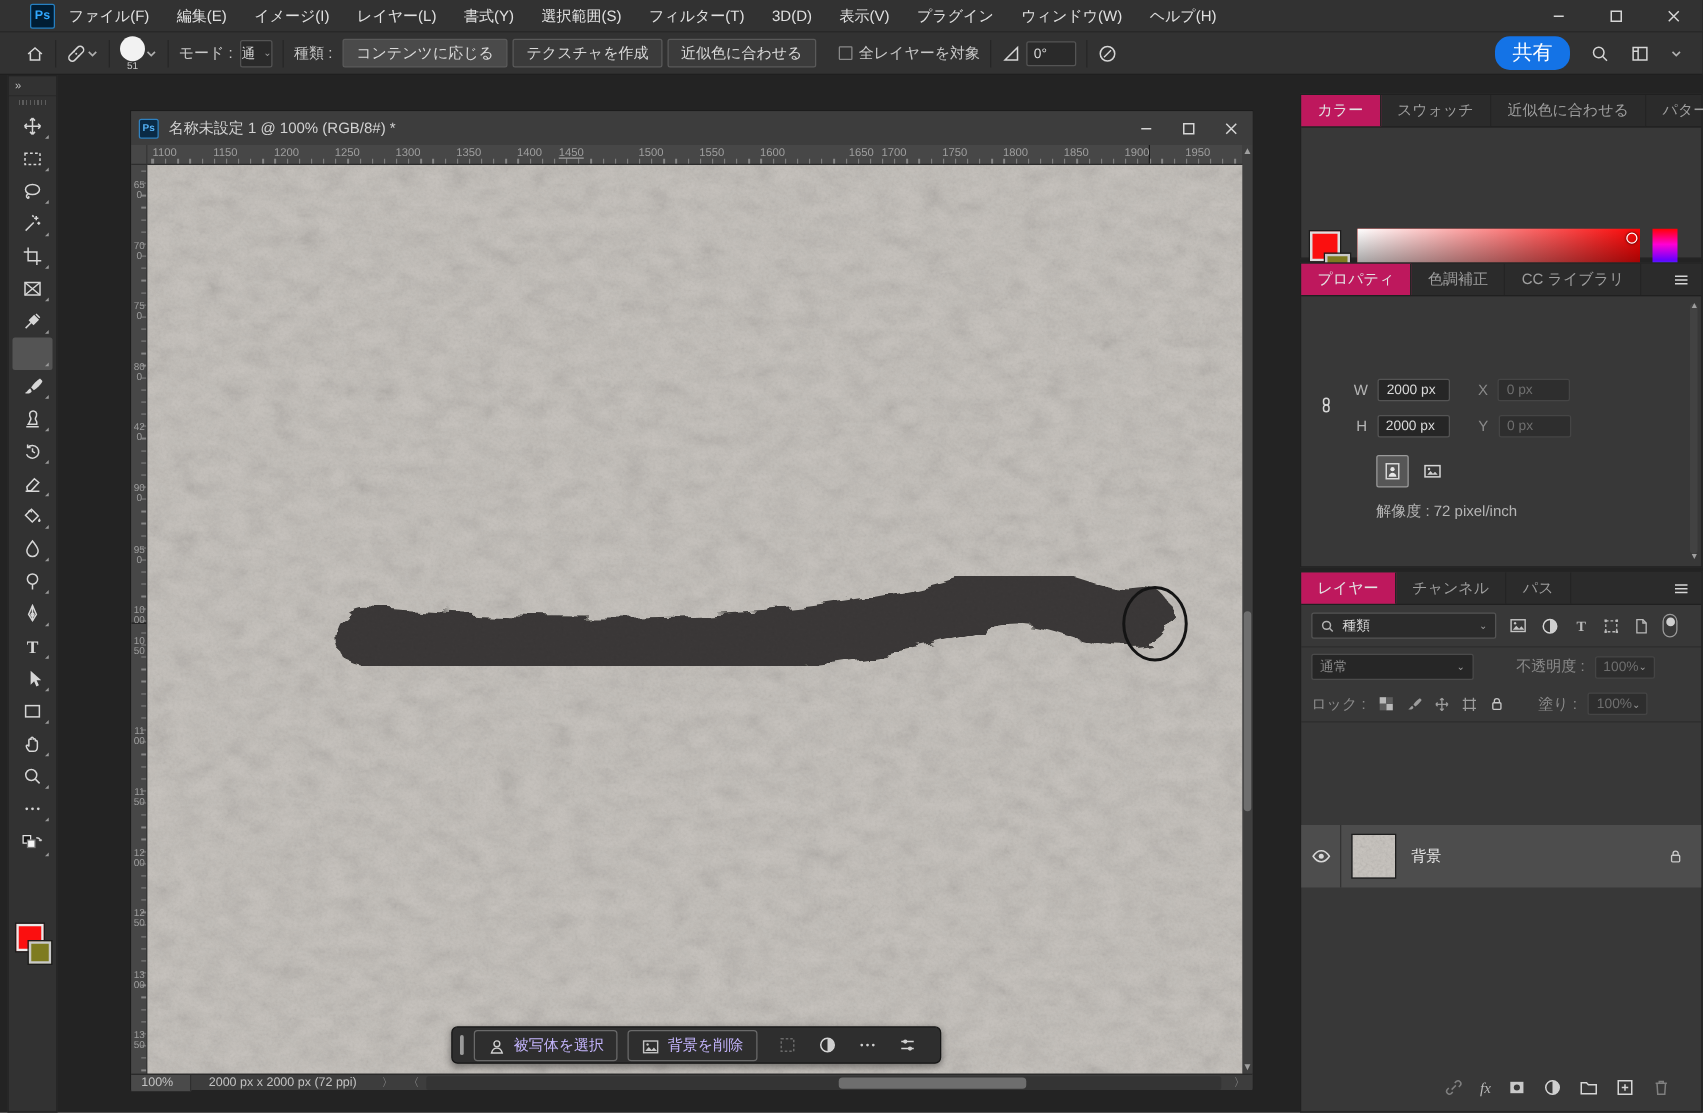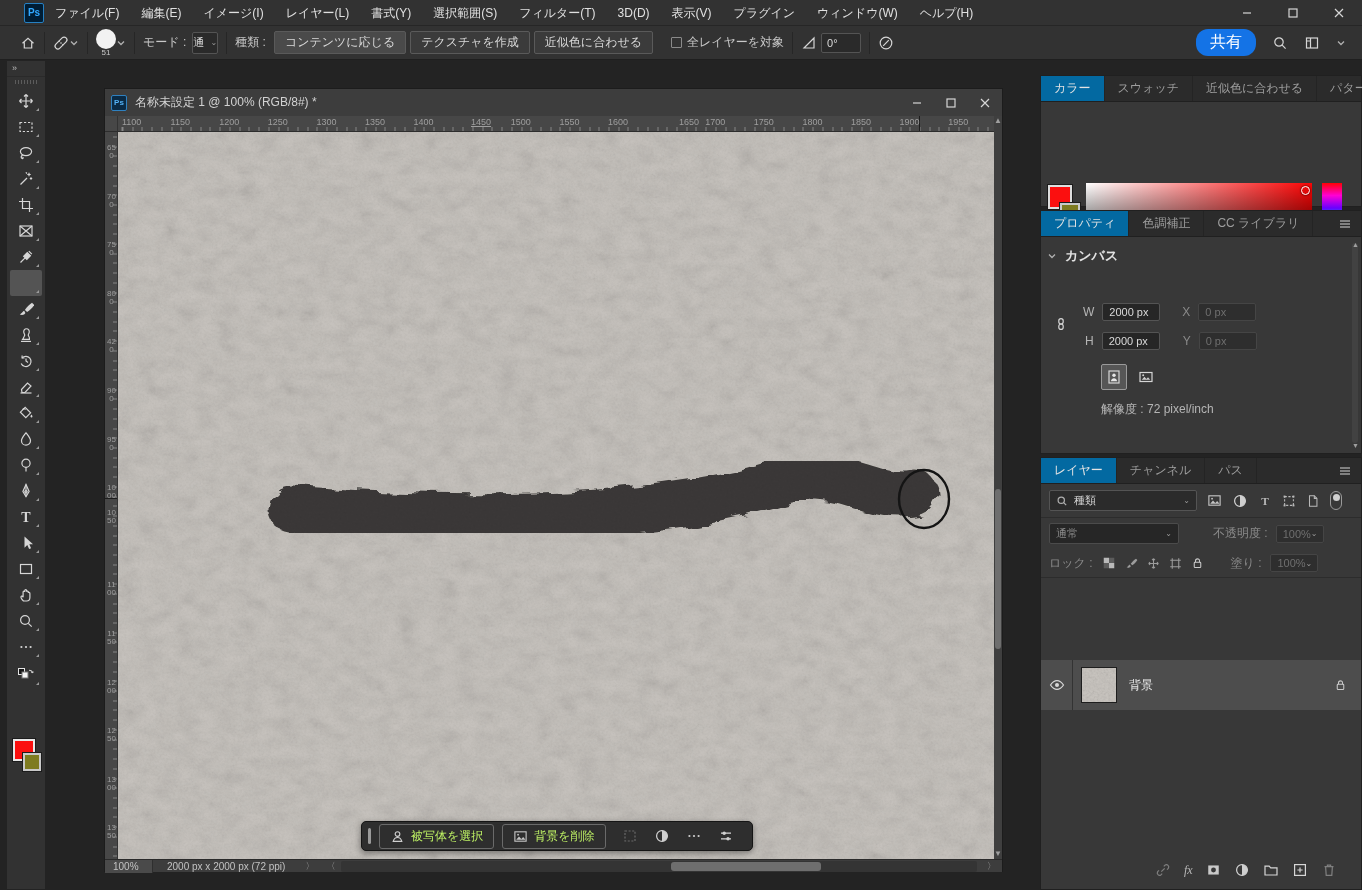--- a/index.html
+++ b/index.html
@@ -63,28 +63,28 @@
   #statusbar{left:0;top:770px;width:897px;height:13px;background:#3d3d3d;border-top:1px solid #2a2a2a;display:flex;align-items:center;font-size:10px;color:#c2c2c2;}
   #status-zoom{width:48px;height:13px;background:#4a4a4a;display:flex;align-items:center;padding-left:8px;border-right:1px solid #2f2f2f;}
   #status-info{padding:0 14px;white-space:nowrap;}
   .status-arrow{color:#9a9a9a;font-size:9px;padding:0 6px;}
   #hscroll{position:relative;flex:1;height:11px;background:#343434;margin-right:4px;border-radius:2px;}
   #hscroll .thumb{position:absolute;left:330px;top:1px;width:150px;height:9px;background:#6e6e6e;border-radius:3px;}
   
   #ctxbar{left:256px;top:732px;width:392px;height:30px;background:#2e2e2e;border:1px solid #151515;border-radius:5px;
     display:flex;align-items:center;box-shadow:0 2px 6px rgba(0,0,0,.4);}
   .ctx-handle{width:3px;height:16px;background:#9a9a9a;border-radius:2px;margin:0 8px 0 6px;}
-  .ctx-btn{display:flex;align-items:center;gap:6px;border:1px solid #6a6a6a;border-radius:3px;color:#bef264;
+  .ctx-btn{display:flex;align-items:flex-end;gap:6px;border:1px solid #6a6a6a;border-radius:3px;color:#c4b5fd;
     font-size:12px;padding:3px 10px;margin-right:8px;white-space:nowrap;}
   .ctx-icn{width:24px;display:flex;justify-content:center;margin:0 4px;}
   
   .panel-group{position:absolute;left:1040px;width:322px;background:#383838;border:1px solid #202020;}
   .tabbar{height:26px;background:#2b2b2b;display:flex;align-items:stretch;border-bottom:1px solid #202020;}
   .tab{padding:0 13px;font-size:12px;color:#9e9e9e;display:flex;align-items:center;border-right:1px solid #242424;white-space:nowrap;}
-  .tab.active{background:#0369a1;color:#e3e3e3;}
+  .tab.active{background:#be185d;color:#e3e3e3;}
   .tab-menu{margin-left:auto;display:flex;align-items:center;padding-right:8px;}
   .field-label{color:#b5b5b5;font-size:12px;}
   .inp{background:#262626;border:1px solid #545454;border-radius:2px;color:#d9d9d9;font-size:11px;padding:2px 6px;}
   .inp.dis{color:#6f6f6f;border-color:#454545;background:#2e2e2e;}
   .muted{color:#8a8a8a;}
   .combo-chev{color:#9a9a9a;font-size:8px;margin-left:auto;}
   
   #color-field{left:1086px;top:183px;width:226px;height:78px;
     background:linear-gradient(to bottom,rgba(0,0,0,0) 0%,#000 100%),linear-gradient(to right,#fff 0%,rgba(255,255,255,0) 100%),#fa0505;}
   #color-ring{left:1301px;top:186px;width:9px;height:9px;border:1.5px solid #fff;border-radius:50%;box-shadow:0 0 2px #000;}
@@ -400,21 +400,21 @@
   <div id="hruler" class="abs">
     <div class="minor"></div>
       <div id="hruler-mark" style="left: 801px;"></div>
   <span class="hrl" style="left: 4px;">1100</span>
       <span class="hrl" style="left: 52.6px;">1150</span>
       <span class="hrl" style="left: 101.2px;">1200</span>
       <span class="hrl" style="left: 149.8px;">1250</span>
       <span class="hrl" style="left: 198.4px;">1300</span>
       <span class="hrl" style="left: 247px;">1350</span>
       <span class="hrl" style="left: 295.6px;">1400</span>
-      <span class="hrl" style="left: 353px; text-decoration: underline;">1450</span>
+      <span class="hrl" style="left: 329px; text-decoration: underline;">1450</span>
       <span class="hrl" style="left: 392.8px;">1500</span>
       <span class="hrl" style="left: 441.4px;">1550</span>
       <span class="hrl" style="left: 490px;">1600</span>
       <span class="hrl" style="left: 561px;">1650</span>
       <span class="hrl" style="left: 587.2px;">1700</span>
       <span class="hrl" style="left: 635.8px;">1750</span>
       <span class="hrl" style="left: 684.4px;">1800</span>
       <span class="hrl" style="left: 733px;">1850</span>
       <span class="hrl" style="left: 781.6px;">1900</span>
       <span class="hrl" style="left: 830.2px;">1950</span>
@@ -560,28 +560,20 @@
   <div class="tabbar">
     <div class="tab active">プロパティ</div>
     <div class="tab">色調補正</div>
     <div class="tab">CC ライブラリ</div>
     <div class="tab-menu icn">
         <svg width="16" height="16" viewBox="0 0 16 16" fill="none" stroke="#d6d6d6" stroke-width="1.2">
           <path d="M3 5h10M3 8h10M3 11h10"></path>
         </svg>
       </div>
   </div>
-  <div style="display:flex;align-items:center;gap:8px;padding:10px 6px 4px 6px">
-    <span class="icn">
-        <svg width="10" height="10" viewBox="0 0 10 10" fill="none" stroke="#b0b0b0" stroke-width="1.3">
-          <path d="M2 3.5l3 3 3-3"></path>
-        </svg>
-      </span>
-    <span class="sec-title">カンバス</span>
-  </div>
   <span class="abs icn" style="left:12px;top:105px">
       <svg width="16" height="16" viewBox="0 0 16 16" fill="none" stroke="#d6d6d6" stroke-width="1.2">
         <rect x="5.8" y="2.6" width="4.4" height="5.4" rx="2.2"></rect>
         <rect x="5.8" y="8" width="4.4" height="5.4" rx="2.2"></rect>
       </svg>
     </span>
   <div class="abs" style="left:42px;top:92px;display:flex;align-items:center;gap:8px">
     <span class="field-label">W</span>
     <div class="inp" style="width:58px">2000 px</div>
     <span class="field-label muted" style="margin-left:14px">X</span>

